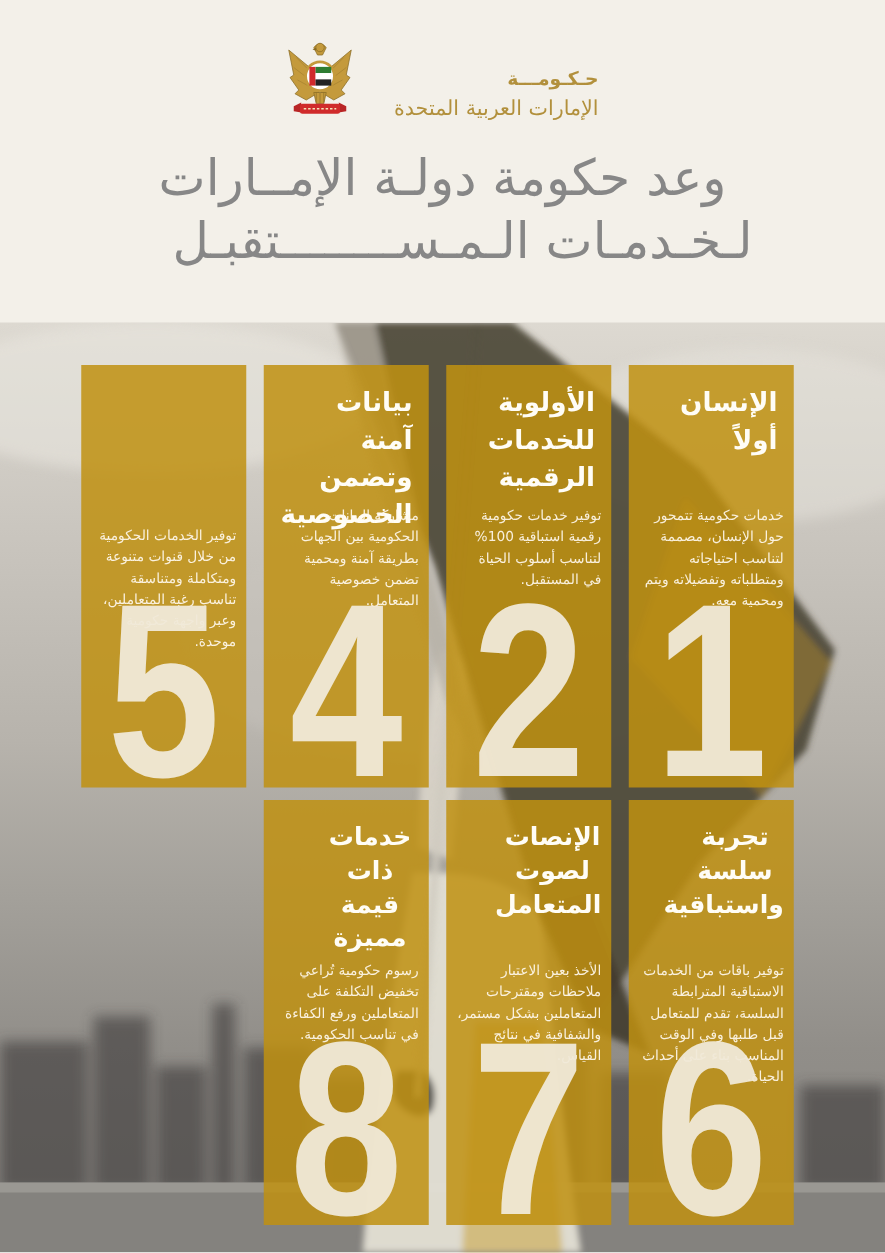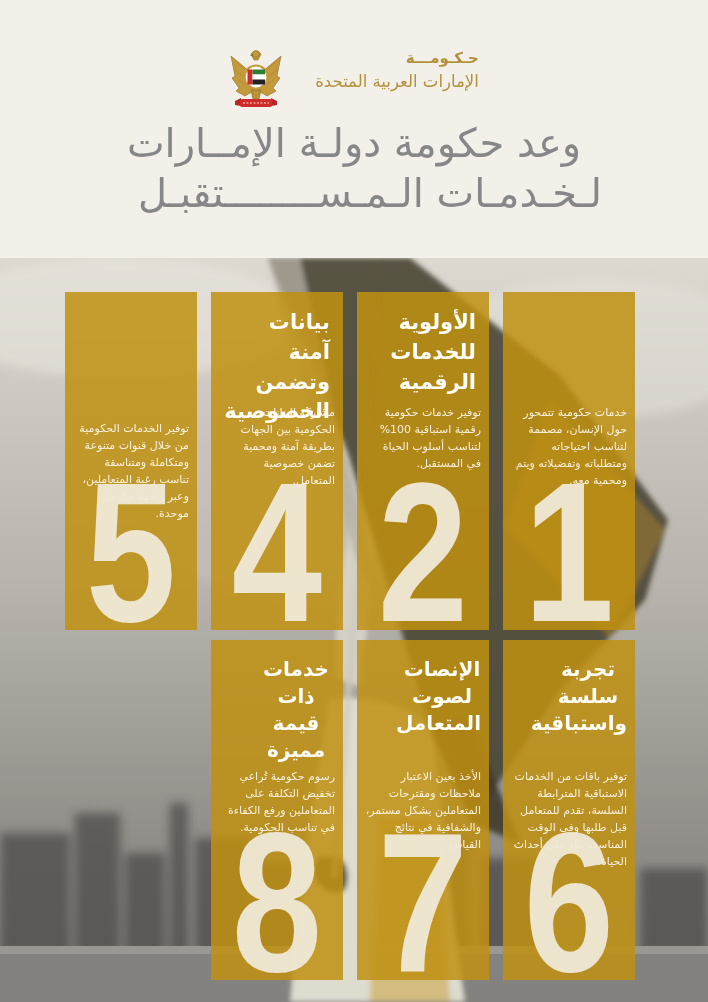--- a/index.html
+++ b/index.html
@@ -1,22 +1,22 @@
 <!DOCTYPE html>
 <html lang="ar" dir="rtl"><head>
 <meta charset="utf-8">
 <style>
   html,body{margin:0;padding:0;background:#ffffff;}
   .page{
     position:relative;width:708px;height:1002px;overflow:hidden;
     background:#f3f0e9;font-family:"DejaVu Sans",sans-serif;direction:rtl;
   }
   
-  .gov-logo{position:absolute;top:46px;left:0;right:0;display:flex;direction:ltr;
-    justify-content:center;align-items:flex-start;gap:32px;}
+  .gov-logo{position:absolute;top:30px;left:0;right:0;display:flex;direction:ltr;
+    justify-content:center;align-items:flex-end;gap:32px;}
   .gov-text{direction:rtl;text-align:right;color:#b2903c;}
   .gov-text .l1{font-size:15px;font-weight:bold;letter-spacing:2px;line-height:1.6;}
   .gov-text .l2{font-size:16.5px;font-weight:normal;line-height:1.5;}
   
   .main-title{position:absolute;top:118px;left:0;right:0;text-align:center;
     color:#878787;font-weight:normal;line-height:1.25;}
   .main-title .t1{font-size:40px;}
   .main-title .t2{font-size:40px;margin-left:32px;}
   
   .photo{position:absolute;top:258px;left:0;width:708px;height:744px;
@@ -131,20 +131,22 @@
         <path d="M268 0 L300 0 L340 180 L386 360 L356 300 L300 120 Z" fill="#b5b0a6" opacity="0.75"></path>
         <path d="M548 140 L665 272 L610 380 L505 268 Z" fill="#9c7d2e" opacity="0.6"></path>
         <path d="M430 470 L472 565 L520 585 L470 460 Z" fill="#403b2e" opacity="0.9"></path>
       </g>
     </svg>
   </div>
 
   <div class="cards">
 
     <div class="card row1">
+      <div class="card-title">الإنسان
+أولاً</div>
       <div class="card-desc">خدمات حكومية تتمحور حول الإنسان، مصممة لتناسب احتياجاته ومتطلباته وتفضيلاته ويتم ومحمية معه.</div>
       <div class="card-num">1</div>
     </div>
 
     <div class="card row1">
       <div class="card-title">الأولوية
 للخدمات
 الرقمية</div>
       <div class="card-desc">توفير خدمات حكومية رقمية استباقية 100% لتناسب أسلوب الحياة في المستقبل.</div>
       <div class="card-num">2</div>

